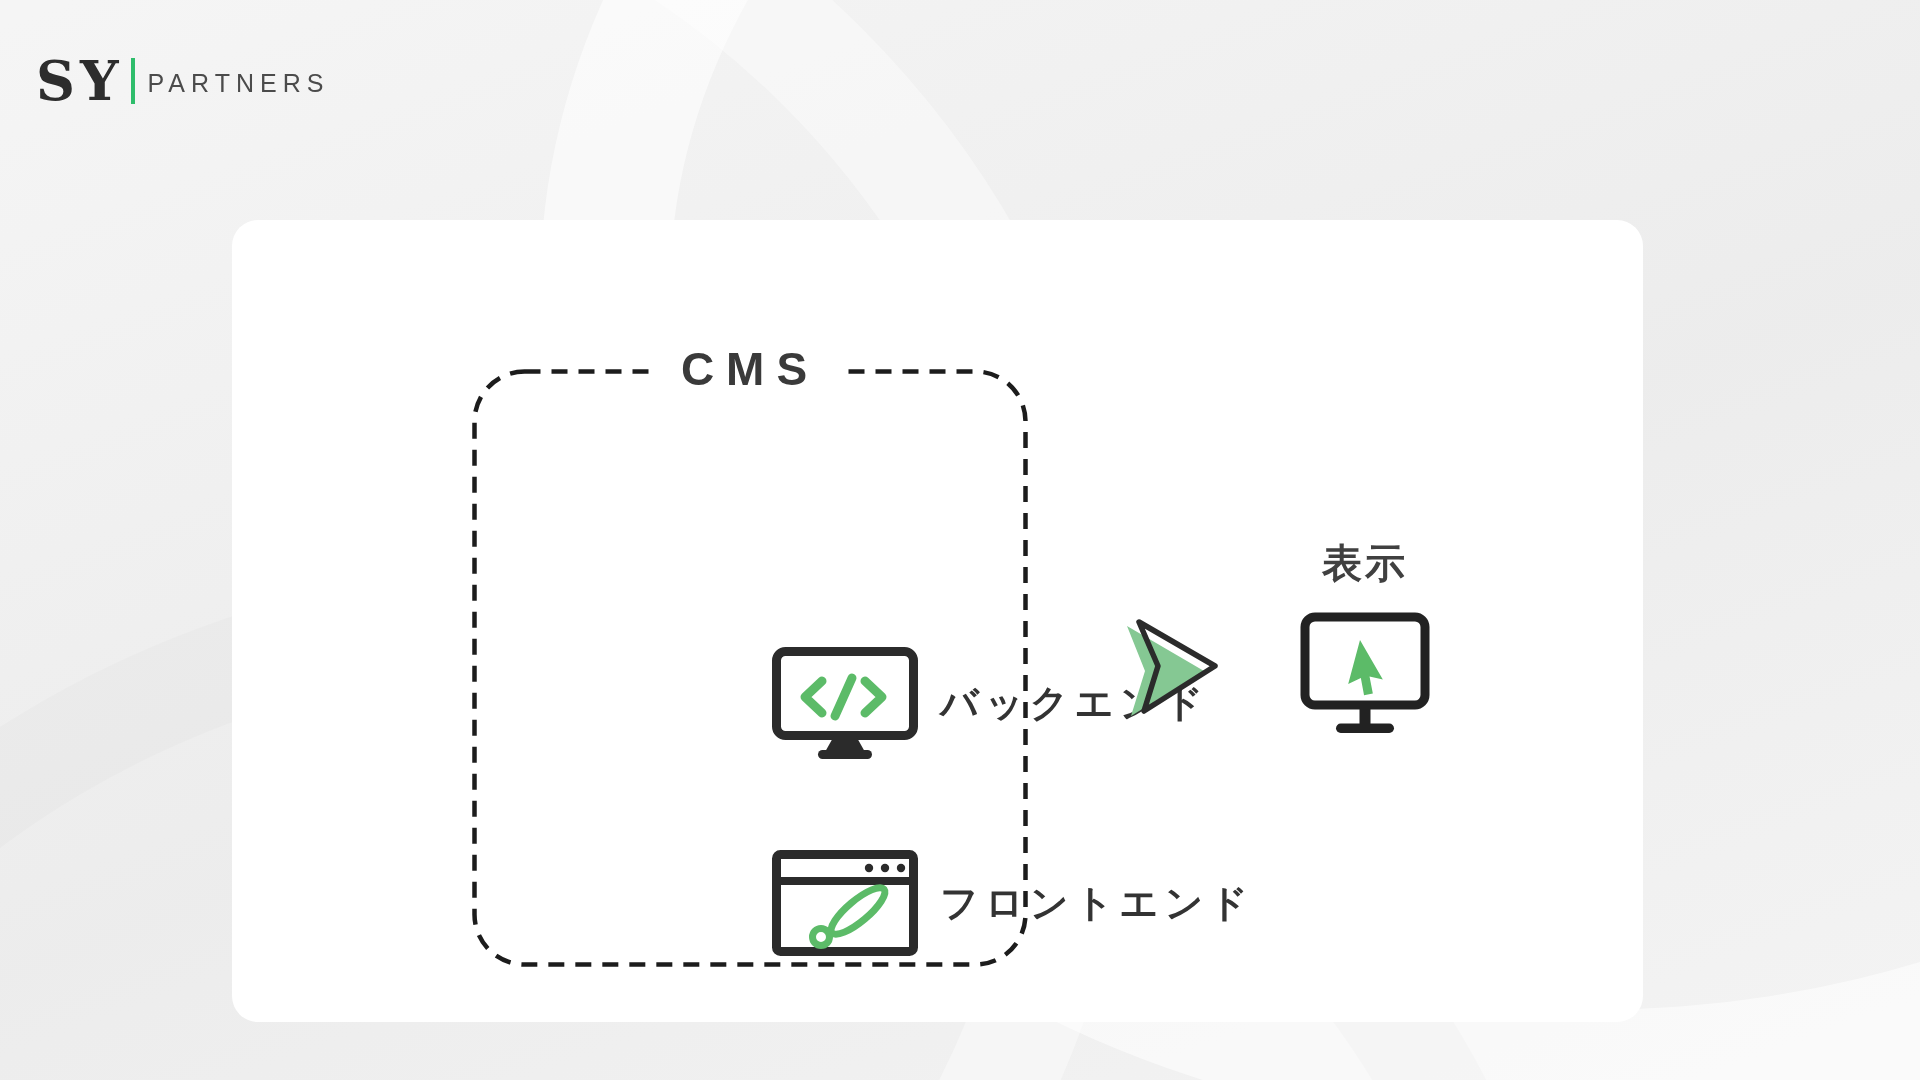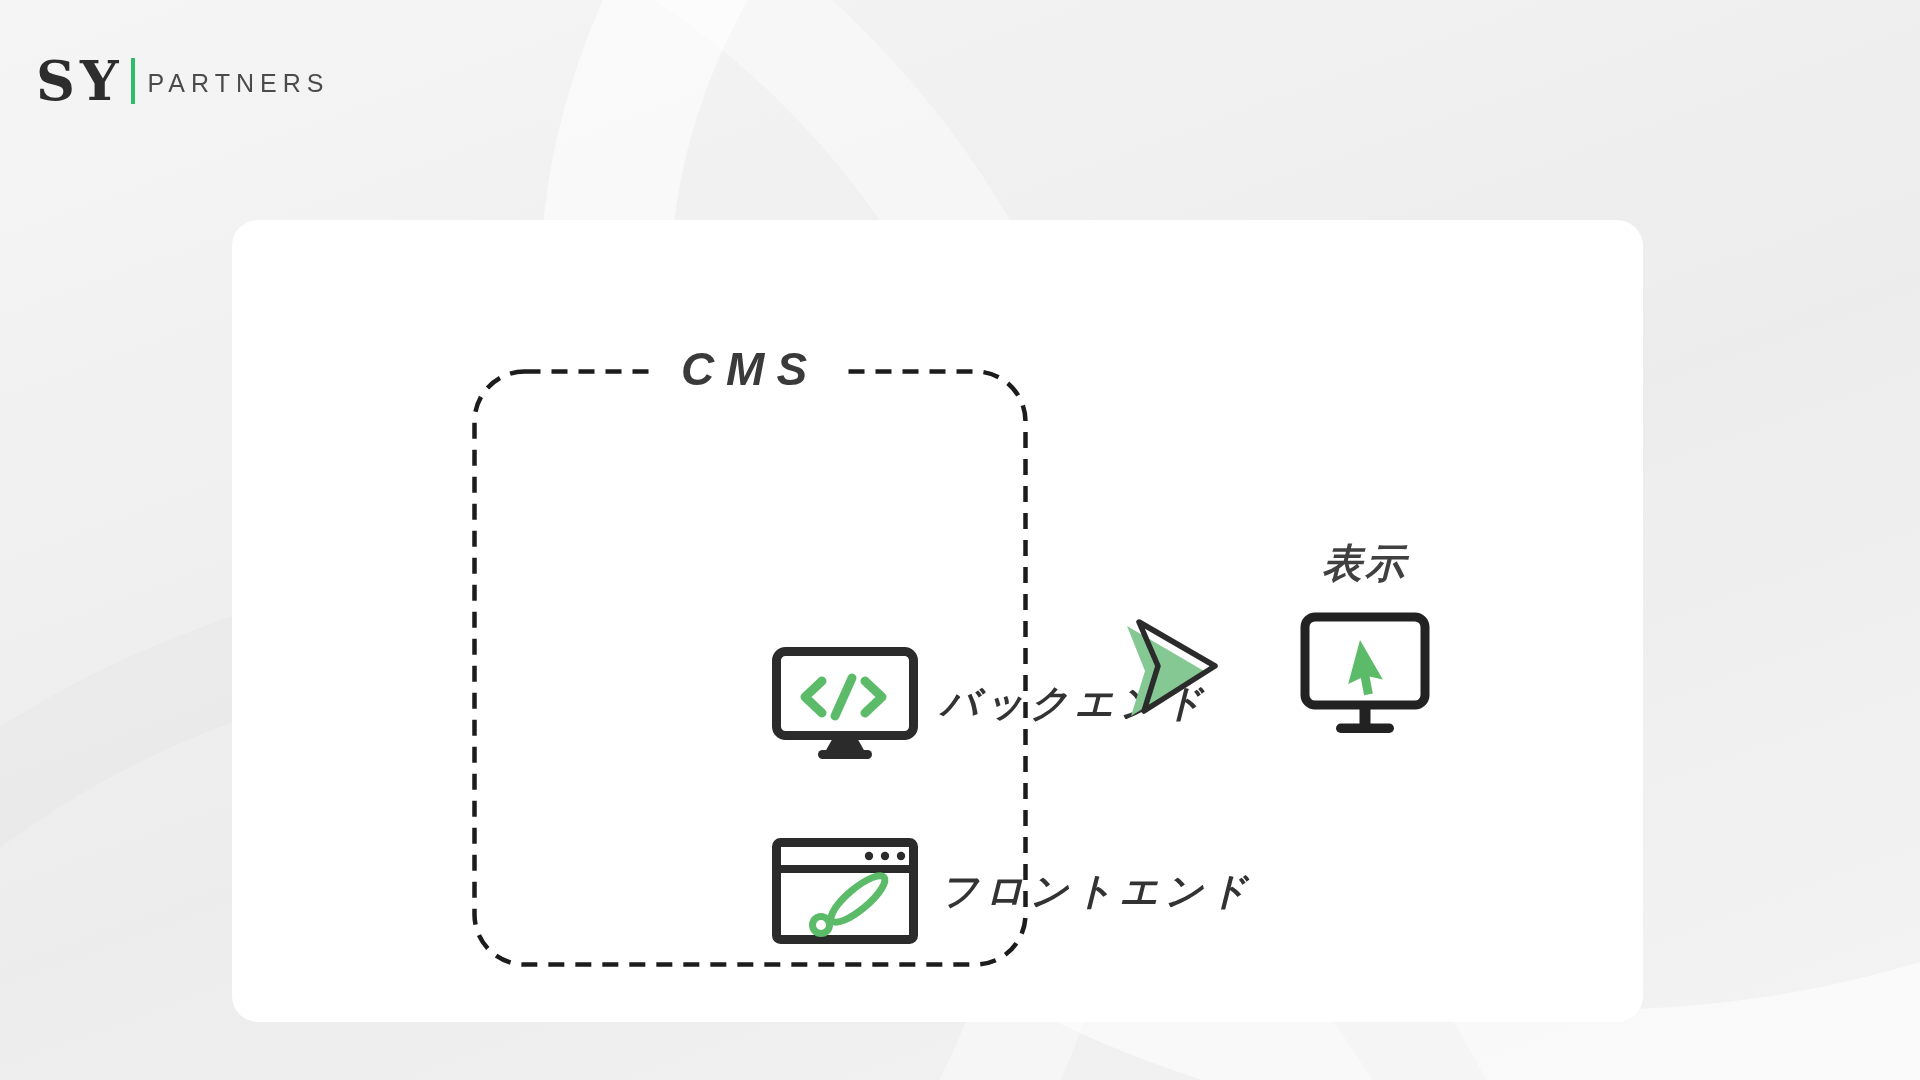--- a/index.html
+++ b/index.html
@@ -26,21 +26,21 @@
   .logo-sy {
     font-family: "DejaVu Serif", "Liberation Serif", serif;
     font-weight: 700; font-size: 54px; letter-spacing: 5px; color: #2d2d2d; line-height: 1;
   }
   .logo-divider { width: 4px; height: 46px; background: #2ebd6b; margin: 0 13px 0 7px; }
   .logo-partners { font-size: 25px; font-weight: 400; letter-spacing: 6px; color: #4b4b4b; padding-top: 4px; }
 
   
   .card {
     position: absolute; left: 232px; top: 220px; width: 1411px; height: 802px;
-    background: #ffffff; border-radius: 26px; z-index: 1; font-style: italic;
+    background: #ffffff; border-radius: 26px; z-index: 1;
   }
 
   
   .banner { position: absolute; left: 722px; top: 106px; width: 462px; height: 192px; z-index: 2; }
   .banner svg { position: absolute; inset: 0; }
   .banner-label {
     position: absolute; inset: 0; display: flex; align-items: center; justify-content: center;
     font-size: 58px; font-weight: 700; letter-spacing: 2px; color: #2b2b2b; padding-bottom: 6px;
   }
 
@@ -49,21 +49,21 @@
   .cms-box > svg { position: absolute; inset: 0; }
   .cms-title {
     position: absolute; left: 50%; top: 0; transform: translate(-50%, -50%);
     background: #ffffff; padding: 0 26px;
     font-size: 46px; font-weight: 700; letter-spacing: 12px; color: #3a3a3a; line-height: 1.1;
     white-space: nowrap;
   }
 
   .icon-row { position: absolute; display: flex; align-items: center; gap: 22px; }
   .icon-row.backend  { left: 300px; top: 278px; height: 112px; }
-  .icon-row.frontend { left: 300px; top: 469px; height: 106px; }
+  .icon-row.frontend { left: 300px; top: 481px; height: 106px; }
   .icon-row .row-label {
     font-size: 38px; font-weight: 700; letter-spacing: 6px; color: #333333; white-space: nowrap;
   }
 
   
   .flow-arrow { position: absolute; left: 886px; top: 396px; width: 105px; height: 105px; }
 
   
   .display-group { position: absolute; left: 1068px; top: 316px; width: 130px; }
   .display-label {

